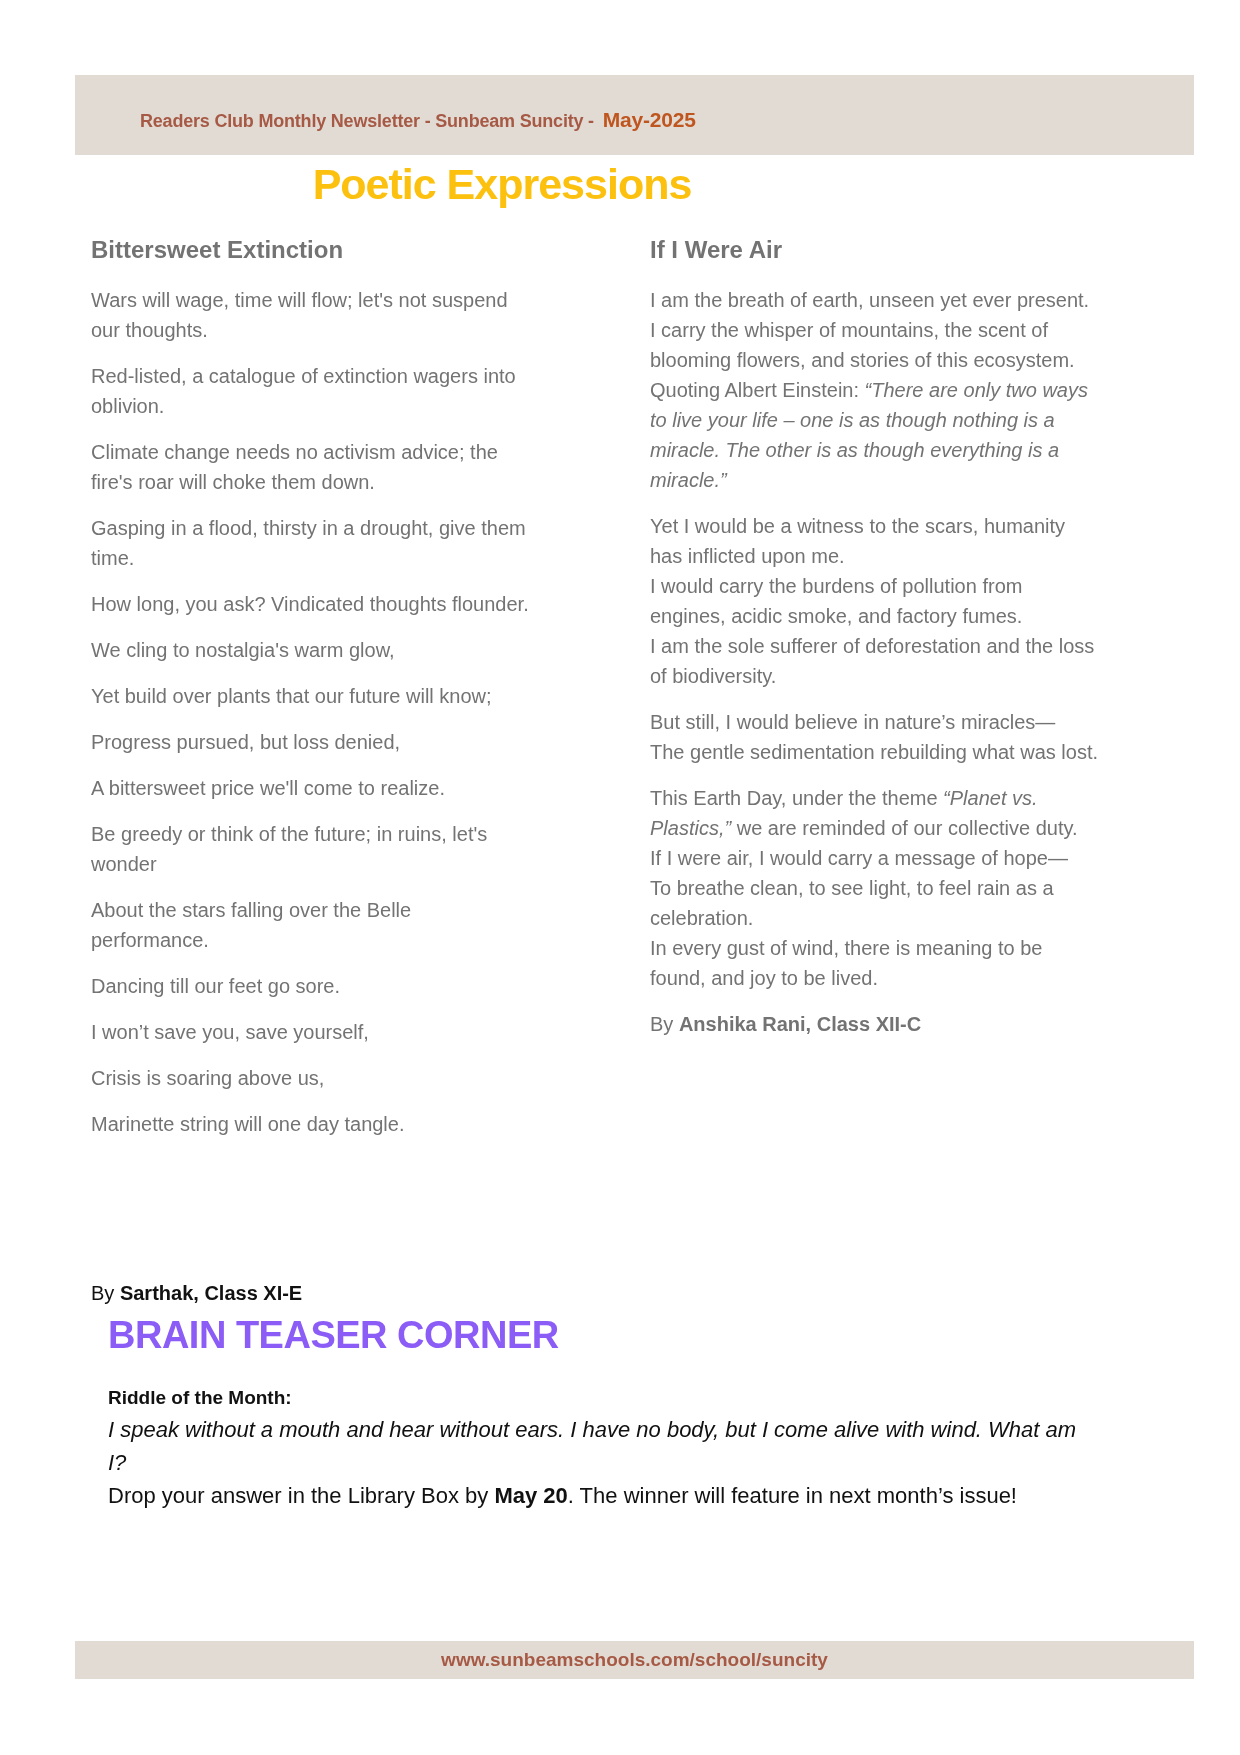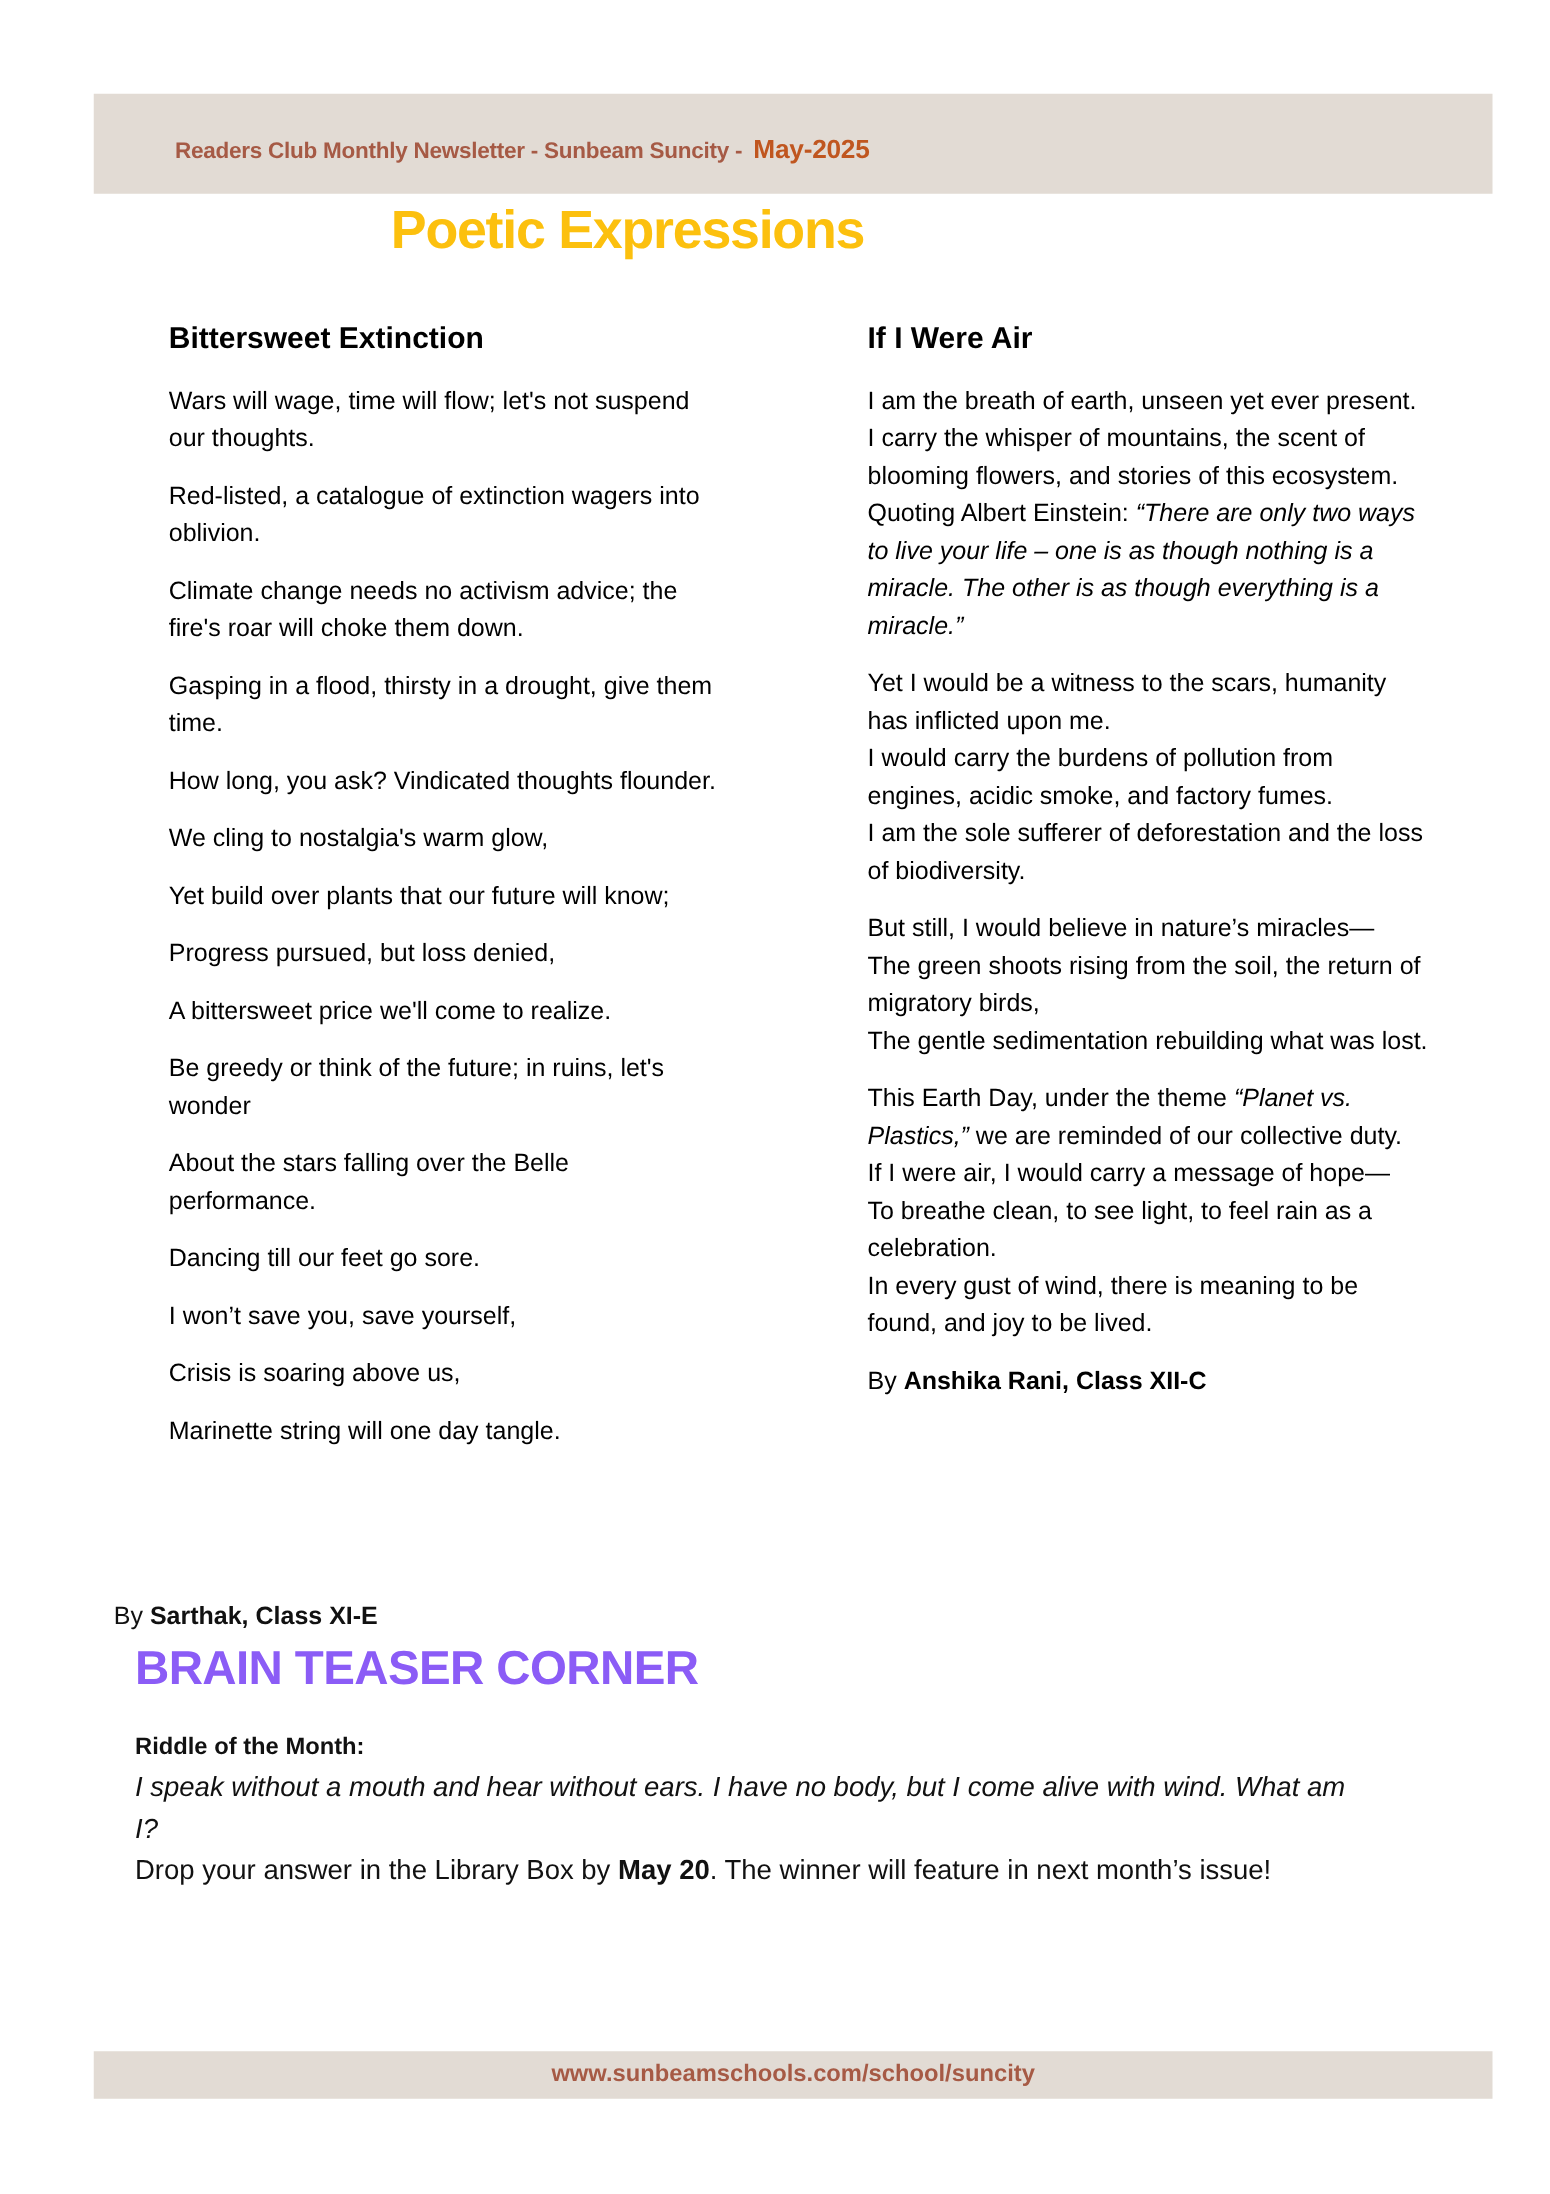--- a/index.html
+++ b/index.html
@@ -2,21 +2,21 @@
 <html><head>
 <meta charset="utf-8">
 <style>
   html, body { margin:0; padding:0; background:#ffffff; }
   body { width:1240px; height:1755px; position:relative; font-family:"DejaVu Sans", sans-serif; color:#111; overflow:hidden; }
   .band { position:absolute; left:75px; width:1083px; background:#e2dbd4;padding-left:36px; }
   .header-band { top:75px; height:80px; }
   .header-text { position:absolute; left:65px; top:33px; font-family:"Liberation Sans", sans-serif; font-weight:bold; font-size:18px; color:#a65a45; letter-spacing:-0.2px; white-space:nowrap; }
   .header-date { font-size:21px; color:#c0561f; margin-left:4px; }
   .page-title { position:absolute; left:0; width:1004px; top:160px; text-align:center; font-family:"Liberation Sans", sans-serif; font-weight:bold; font-size:43px; color:#fcc00e; letter-spacing:-1px; }
-  .col { position:absolute; top:256px; font-family:"Liberation Sans", sans-serif; font-size:20px; line-height:30px; color:#000000;margin-left:44px; }
+  .col { position:absolute; top:235px; font-family:"Liberation Sans", sans-serif; font-size:20px; line-height:30px; color:#737373; }
   .col-left { left:91px; width:440px; }
   .col-right { left:650px; width:450px; }
   .poem-title { font-weight:bold; font-size:24px; margin:0 0 20px 0; line-height:30px; }
   .stanza { margin:0 0 16px 0; }
   .line { display:block; }
   .ital { font-style:italic; }
   .byline { }
   .byline b { font-weight:bold; }
   .left-byline { position:absolute; left:91px; top:1250px; font-family:"Liberation Sans", sans-serif; font-size:20px;margin-top:32px; }
   .right-byline { margin-top:4px; }
@@ -65,21 +65,20 @@
     <span class="line">I carry the whisper of mountains, the scent of blooming flowers, and stories of this ecosystem.</span>
     <span class="line"><span>Quoting Albert Einstein: </span><span class="ital">“There are only two ways to live your life – one is as though nothing is a miracle. The other is as though everything is a miracle.”</span></span>
   </p>
   <p class="stanza">
     <span class="line">Yet I would be a witness to the scars, humanity has inflicted upon me.</span>
     <span class="line">I would carry the burdens of pollution from engines, acidic smoke, and factory fumes.</span>
     <span class="line">I am the sole sufferer of deforestation and the loss of biodiversity.</span>
   </p>
   <p class="stanza">
     <span class="line">But still, I would believe in nature’s miracles—</span>
-    <span class="line">The green shoots rising from the soil, the return of migratory birds,</span>
     <span class="line">The gentle sedimentation rebuilding what was lost.</span>
   </p>
   <p class="stanza">
     <span class="line"><span>This Earth Day, under the theme </span><span class="ital">“Planet vs. Plastics,”</span><span> we are reminded of our collective duty.</span></span>
     <span class="line">If I were air, I would carry a message of hope—</span>
     <span class="line">To breathe clean, to see light, to feel rain as a celebration.</span>
     <span class="line">In every gust of wind, there is meaning to be found, and joy to be lived.</span>
   </p>
   <div class="byline right-byline"><span>By </span><b>Anshika Rani, Class XII-C</b></div>
 </div>

